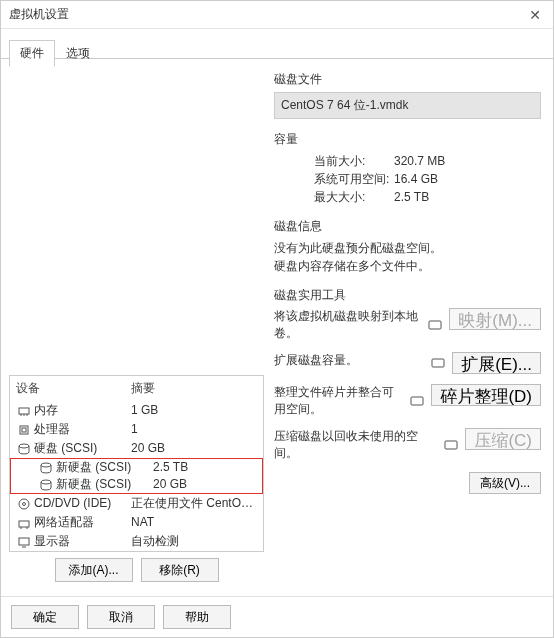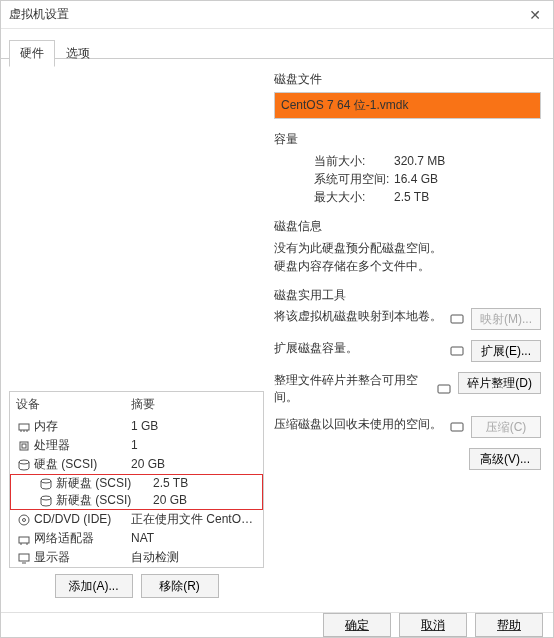--- a/index.html
+++ b/index.html
@@ -17,35 +17,35 @@
 .col-sum { flex: 1; }
 .dev-list { flex: 1; overflow: auto; }
 .dev-row { display: flex; align-items: center; padding: 1px 6px; font-size: 12px; line-height: 17px; }
 .dev-row .icon { width: 16px; display: inline-flex; align-items: center; justify-content: center; margin-right: 2px; }
 .dev-row .name { width: 97px; white-space: nowrap; overflow: hidden; text-overflow: ellipsis; }
 .dev-row .summary { flex: 1; white-space: nowrap; overflow: hidden; text-overflow: ellipsis; }
 .hl-red { border: 1.5px solid #e03030; padding: 0; }
 .hl-red .dev-row { padding: 0 5px; margin-left: 22px; }
 .right { flex: 1; display: flex; flex-direction: column; padding: 4px 4px 4px 0; gap: 12px; overflow: auto; }
 .section-title { font-size: 12px; color: #333; margin-bottom: 4px; }
-.disk-file-box { border: 1px solid #ccc; padding: 4px 6px; font-size: 12px; background: #f97316; white-space: nowrap; overflow: hidden; text-overflow: ellipsis; }
+.disk-file-box { border: 1px solid #ccc; padding: 4px 6px; font-size: 12px; background: #e5e5e5; white-space: nowrap; overflow: hidden; text-overflow: ellipsis; }
 .kv { font-size: 12px; line-height: 18px; display: flex; margin-left: 40px; }
 .kv .k { width: 80px; }
 .kv .v { flex: 1; }
 .note { font-size: 12px; color: #333; line-height: 18px; }
 .tool-row { display: flex; gap: 6px; margin: 4px 0 10px 0; }
 .tool-row .desc { flex: 1; font-size: 12px; }
 .tool-row .utilityicon { width: 16px; display: inline-flex; align-items: center; justify-content: center; }
-.tool-row button { min-width: 70px; height: 22px; font-size: 12px; border: 1px solid #bbb; background: #f4f4f4; cursor: pointer; padding: 0 8px; }
+.tool-row button { min-width: 70px; height: 22px; font-size: 17px; border: 1px solid #bbb; background: #f4f4f4; cursor: pointer; padding: 0 8px; }
 .tool-row button:disabled { color: #aaa; background: #f7f7f7; cursor: default; }
 .adv-row { display: flex; justify-content: flex-end; }
 .adv-row button { height: 22px; font-size: 12px; border: 1px solid #bbb; background: #f4f4f4; cursor: pointer; padding: 0 10px; }
 .bottom-left-btns { display: flex; gap: 8px; justify-content: center; padding: 6px 0 6px 0; }
 .bottom-left-btns button { min-width: 78px; height: 24px; font-size: 12px; border: 1px solid #bbb; background: #f4f4f4; cursor: pointer; }
-.footer { border-top: 1px solid #e0e0e0; padding: 0 10px; display: flex; justify-content: flex-end; gap: 8px; text-decoration: underline; }
+.footer { border-top: 1px solid #e0e0e0; padding: 8px 10px; display: flex; justify-content: flex-start; gap: 8px; }
 .footer button { min-width: 68px; height: 24px; font-size: 12px; border: 1px solid #bbb; background: #f4f4f4; cursor: pointer; }
 svg { display: block; }
 </style>
 </head>
 <body>
 
 <div class="titlebar">
   <span class="title">虚拟机设置</span>
   <span class="close">✕</span>
 </div>

